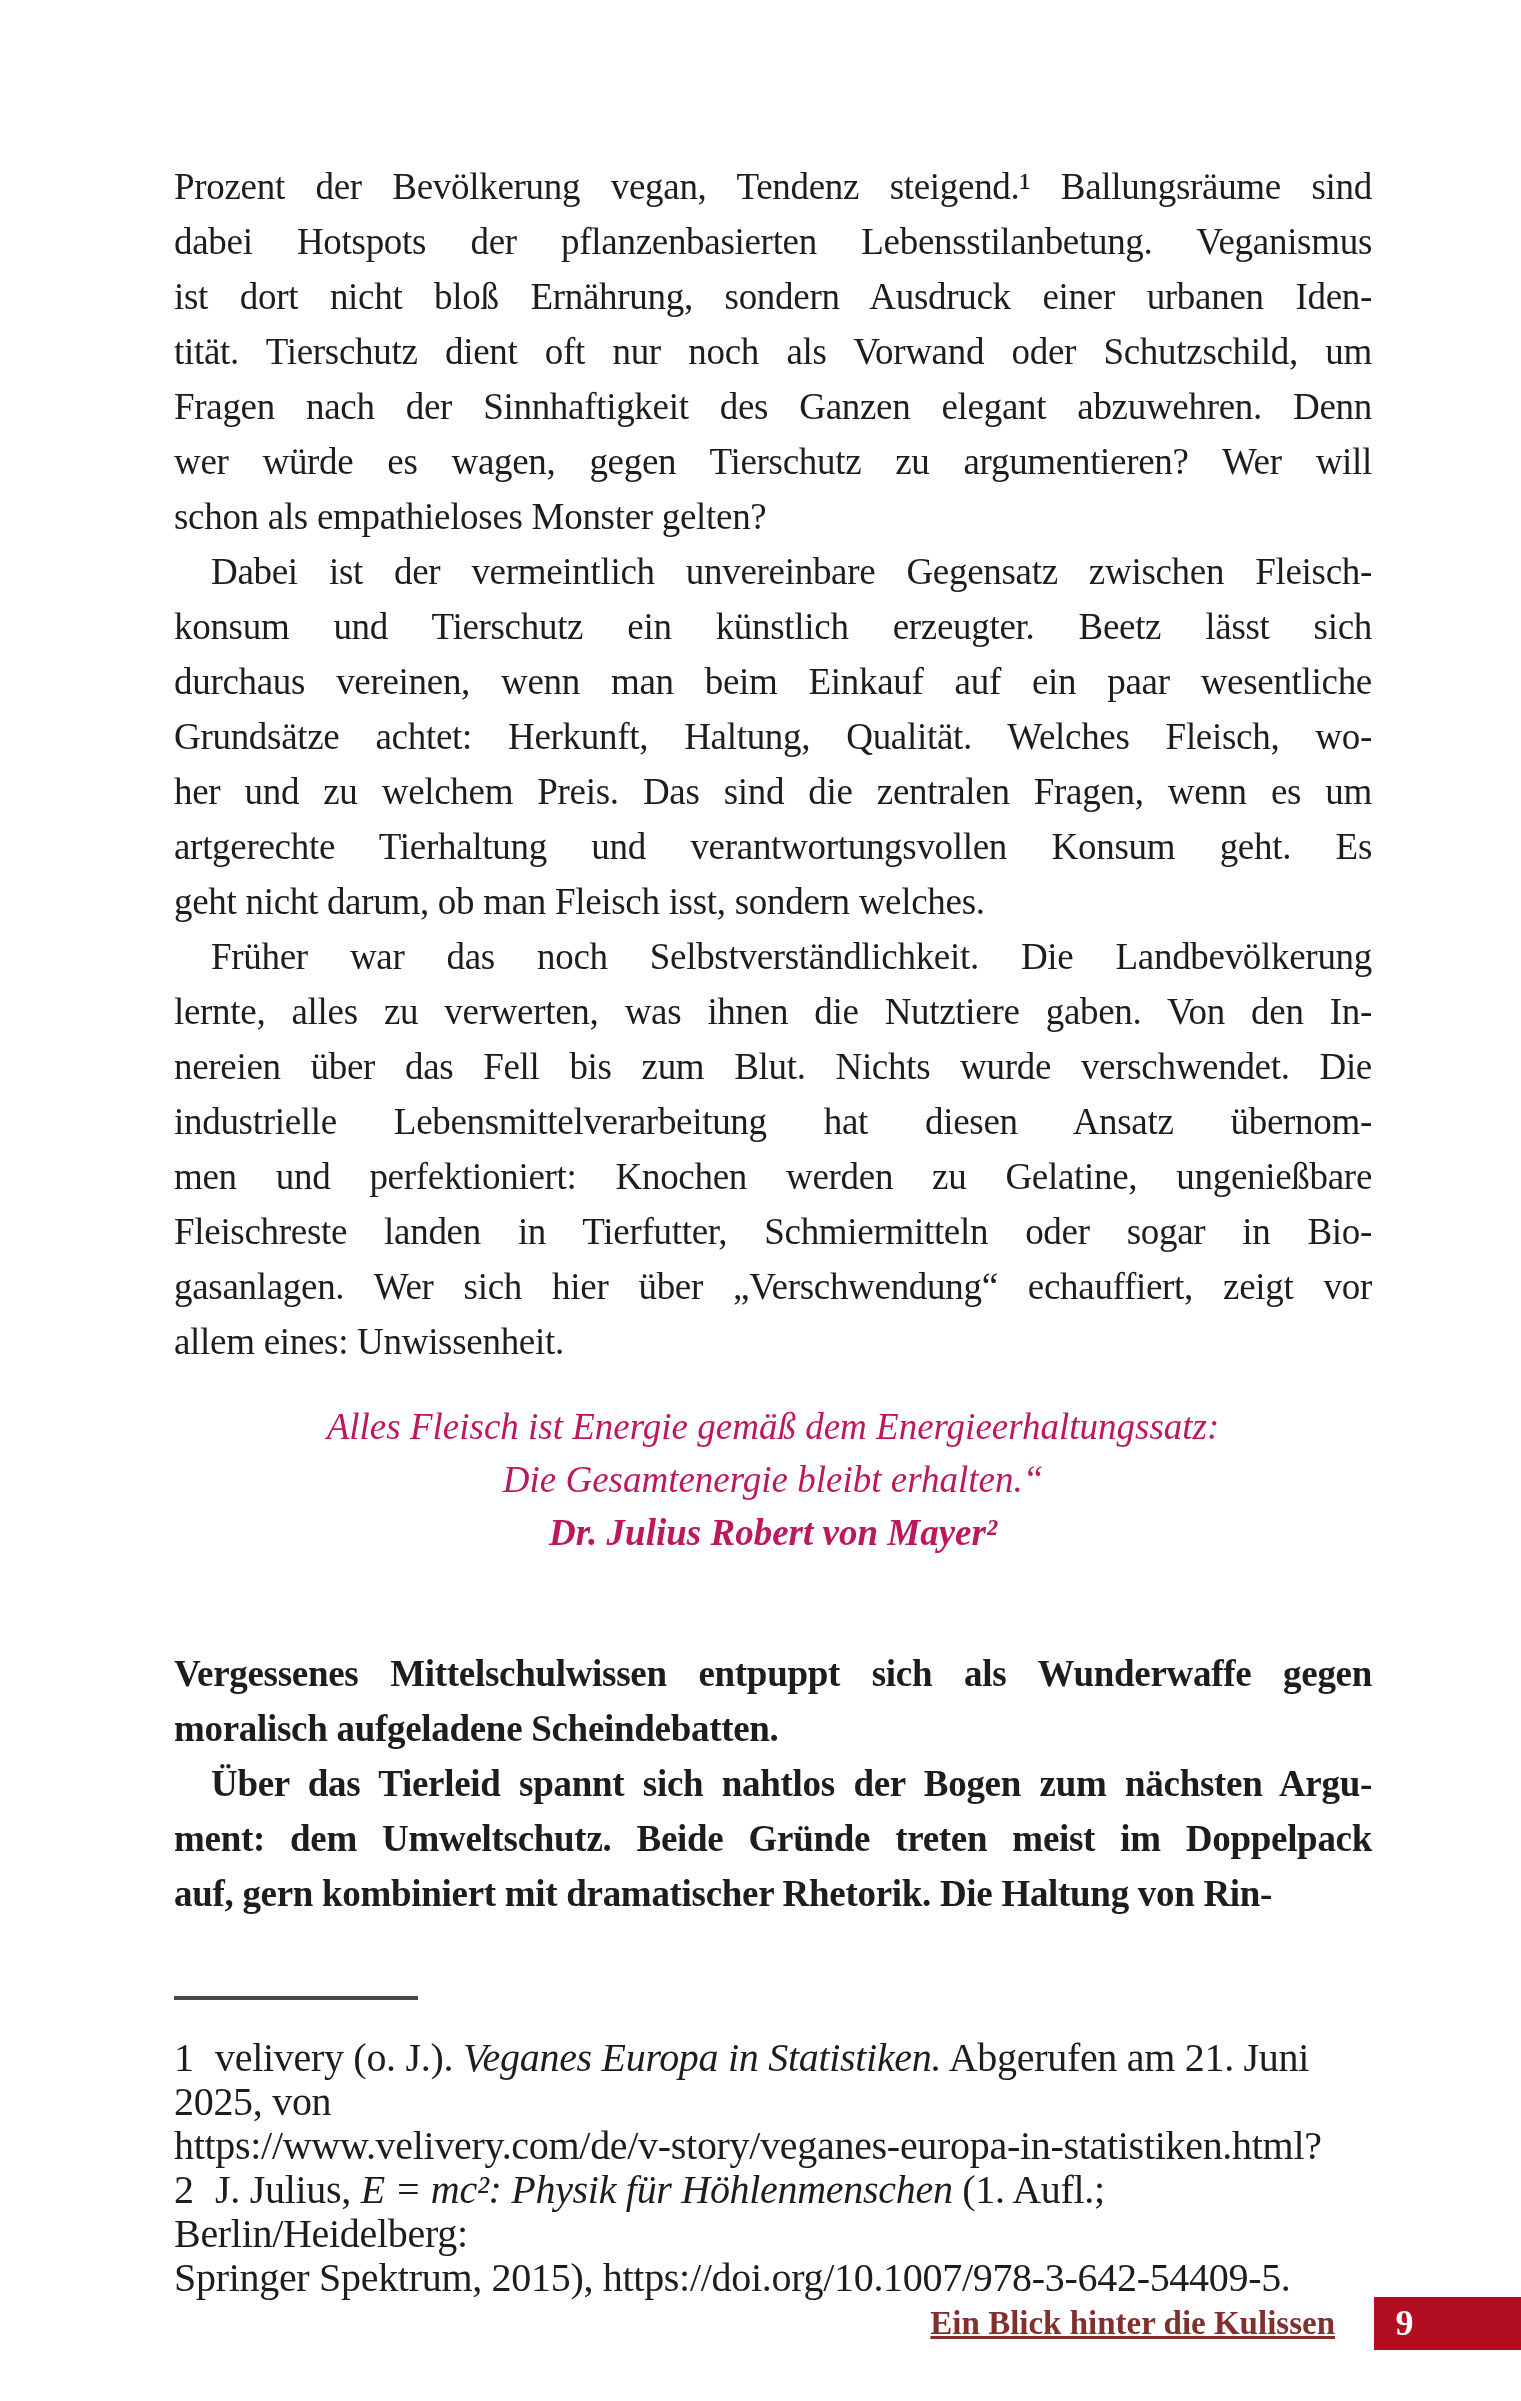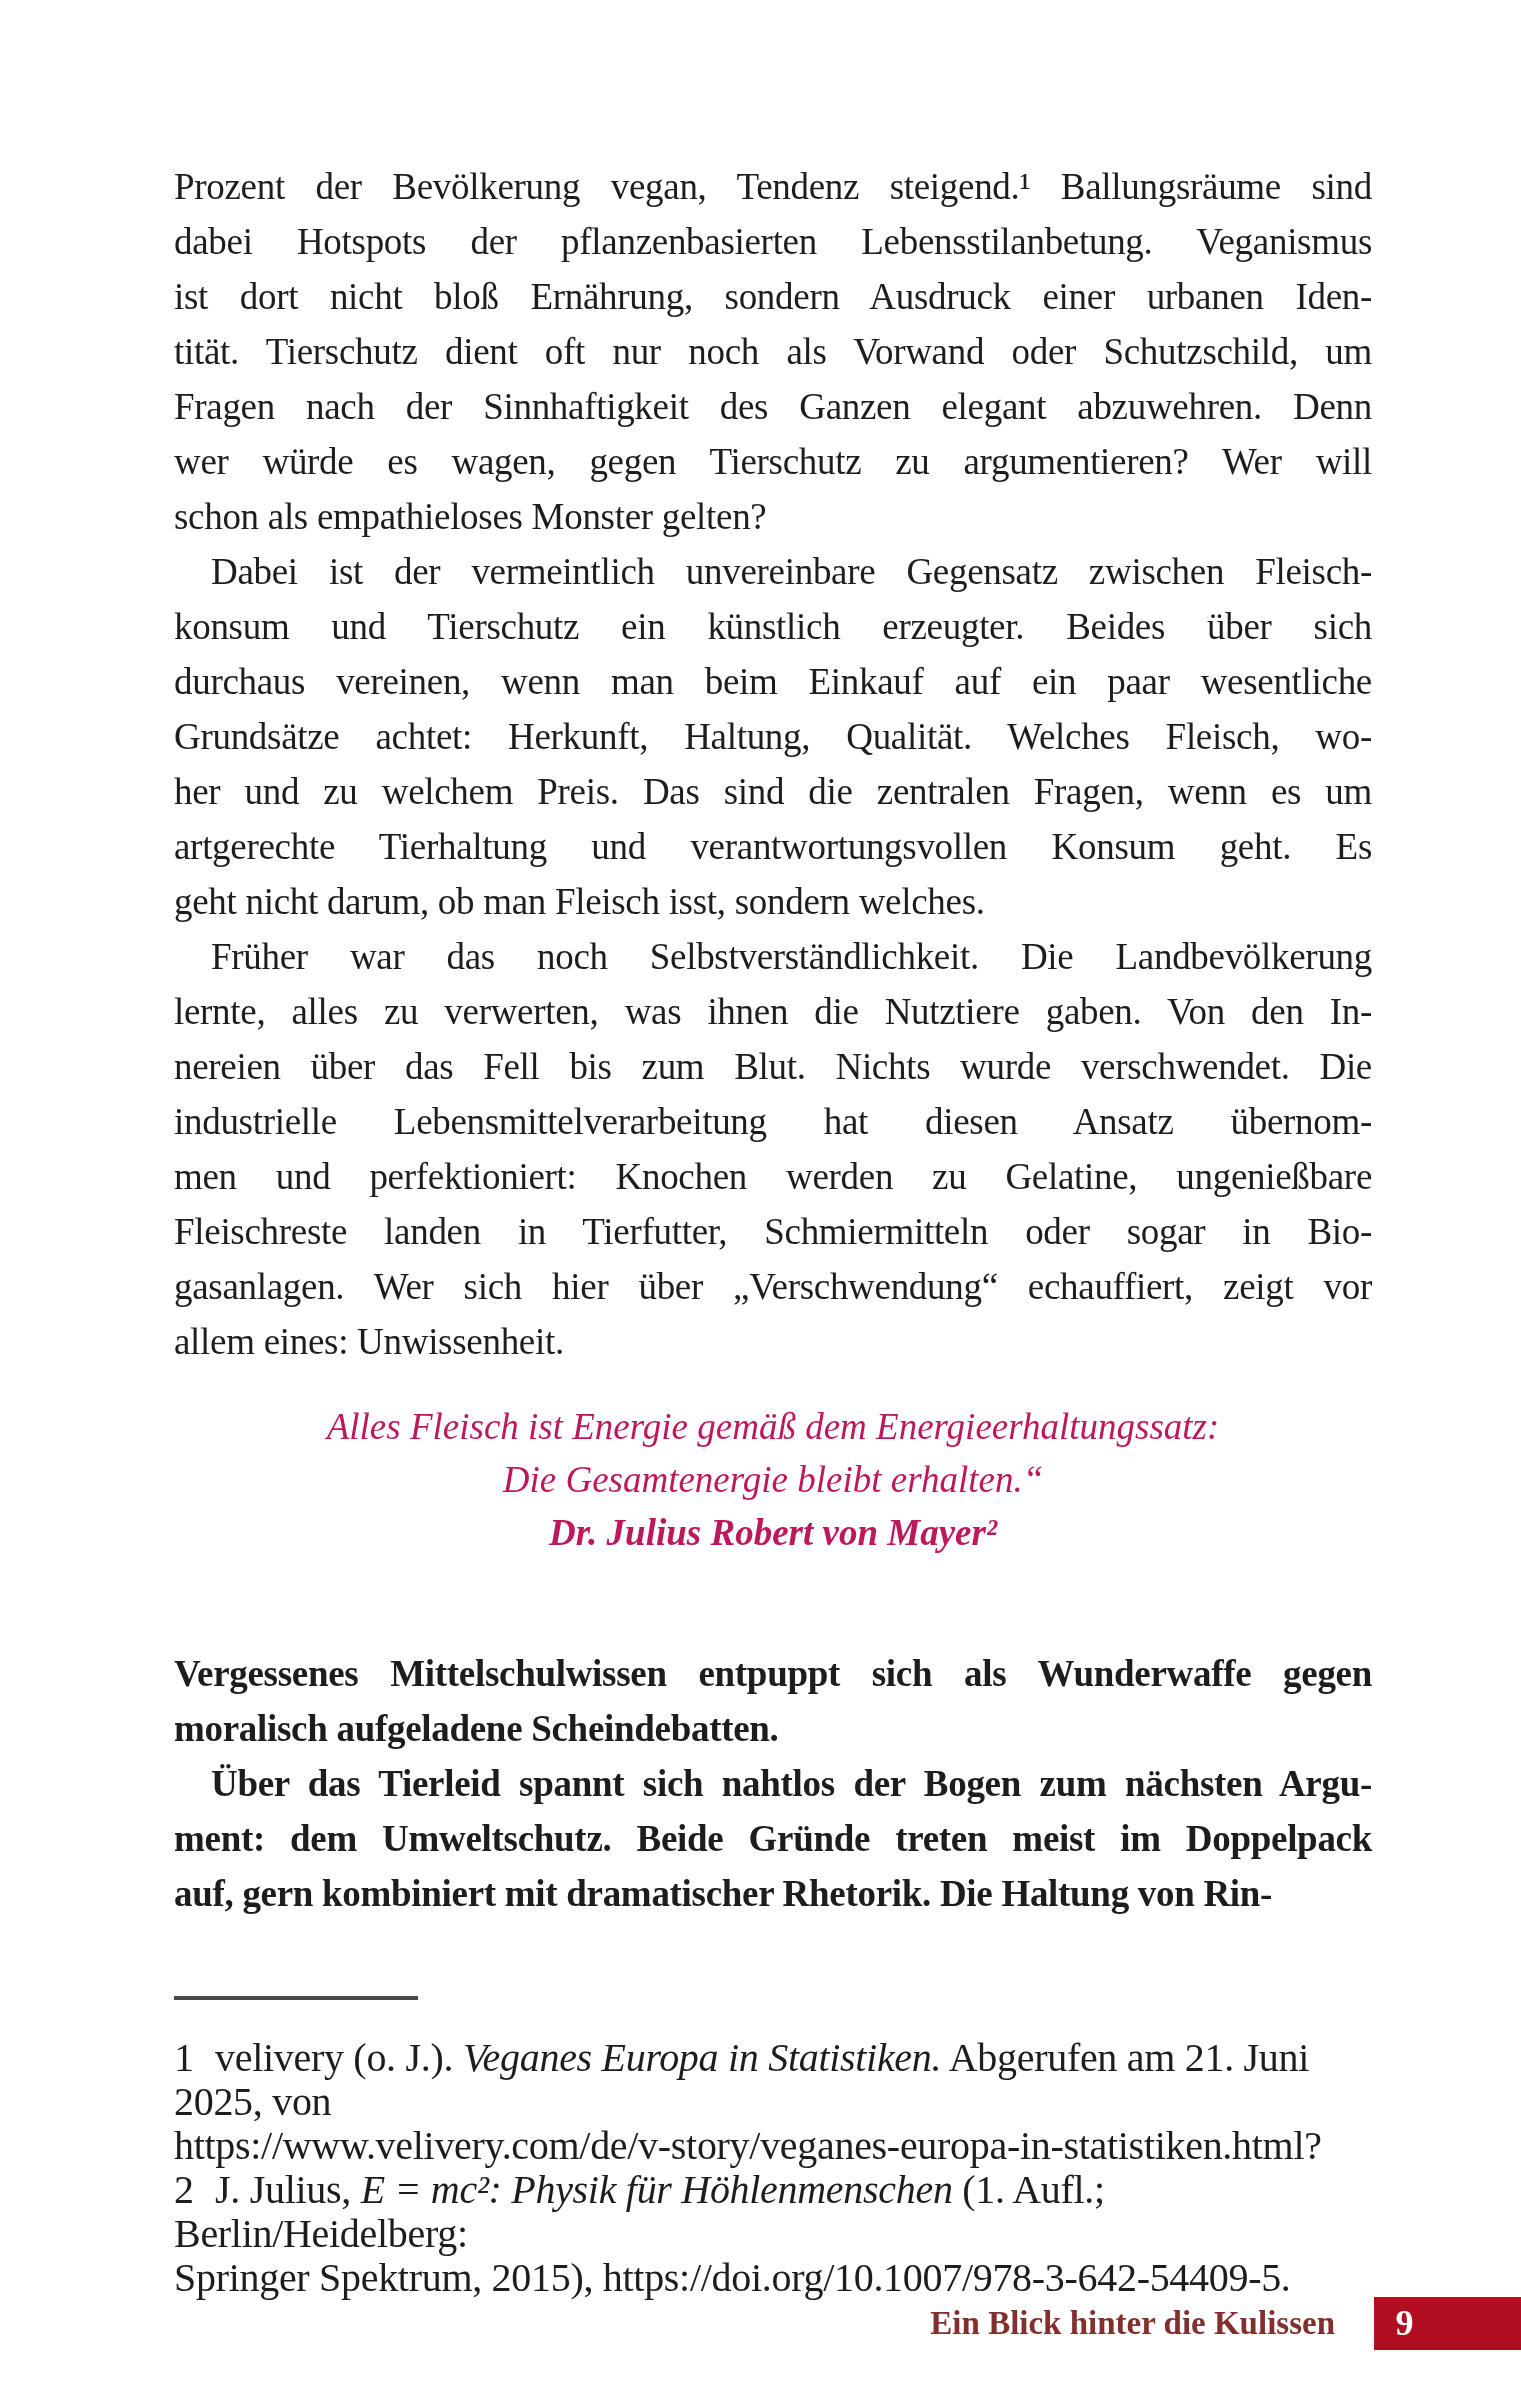--- a/index.html
+++ b/index.html
@@ -48,20 +48,21 @@
     font-size:40px;line-height:44px;letter-spacing:-0.3px;
   }
   .fnline{text-align:left;}
   .fnline .italic{font-style:italic;}
   .fnline .marker{display:inline-block;width:41px;}
   
   .footer-title{
     position:absolute;right:187px;top:2304px;
     font-size:33px;line-height:39px;font-weight:bold;
     text-align:right;
+    text-decoration:underline;
   }
   .page-box{
     position:absolute;right:0;top:2297px;width:148px;height:53px;
     display:flex;align-items:center;
   }
   .page-num{
     color:#ffffff;font-size:36px;font-weight:bold;
     padding-left:21.6px;line-height:53px;
   }
 </style>
@@ -75,21 +76,21 @@
         <div class="bline">Prozent der Bevölkerung vegan, Tendenz steigend.¹ Ballungsräume sind</div>
         <div class="bline">dabei Hotspots der pflanzenbasierten Lebensstilanbetung. Veganismus</div>
         <div class="bline">ist dort nicht bloß Ernährung, sondern Ausdruck einer urbanen Iden-</div>
         <div class="bline">tität. Tierschutz dient oft nur noch als Vorwand oder Schutzschild, um</div>
         <div class="bline">Fragen nach der Sinnhaftigkeit des Ganzen elegant abzuwehren. Denn</div>
         <div class="bline">wer würde es wagen, gegen Tierschutz zu argumentieren? Wer will</div>
         <div class="bline last">schon als empathieloses Monster gelten?</div>
       </div>
       <div class="para">
         <div class="bline indent">Dabei ist der vermeintlich unvereinbare Gegensatz zwischen Fleisch-</div>
-        <div class="bline">konsum und Tierschutz ein künstlich erzeugter. Beides über sich</div>
+        <div class="bline">konsum und Tierschutz ein künstlich erzeugter. Beetz lässt sich</div>
         <div class="bline">durchaus vereinen, wenn man beim Einkauf auf ein paar wesentliche</div>
         <div class="bline">Grundsätze achtet: Herkunft, Haltung, Qualität. Welches Fleisch, wo-</div>
         <div class="bline">her und zu welchem Preis. Das sind die zentralen Fragen, wenn es um</div>
         <div class="bline">artgerechte Tierhaltung und verantwortungsvollen Konsum geht. Es</div>
         <div class="bline last">geht nicht darum, ob man Fleisch isst, sondern welches.</div>
       </div>
       <div class="para">
         <div class="bline indent">Früher war das noch Selbstverständlichkeit. Die Landbevölkerung</div>
         <div class="bline">lernte, alles zu verwerten, was ihnen die Nutztiere gaben. Von den In-</div>
         <div class="bline">nereien über das Fell bis zum Blut. Nichts wurde verschwendet. Die</div>

